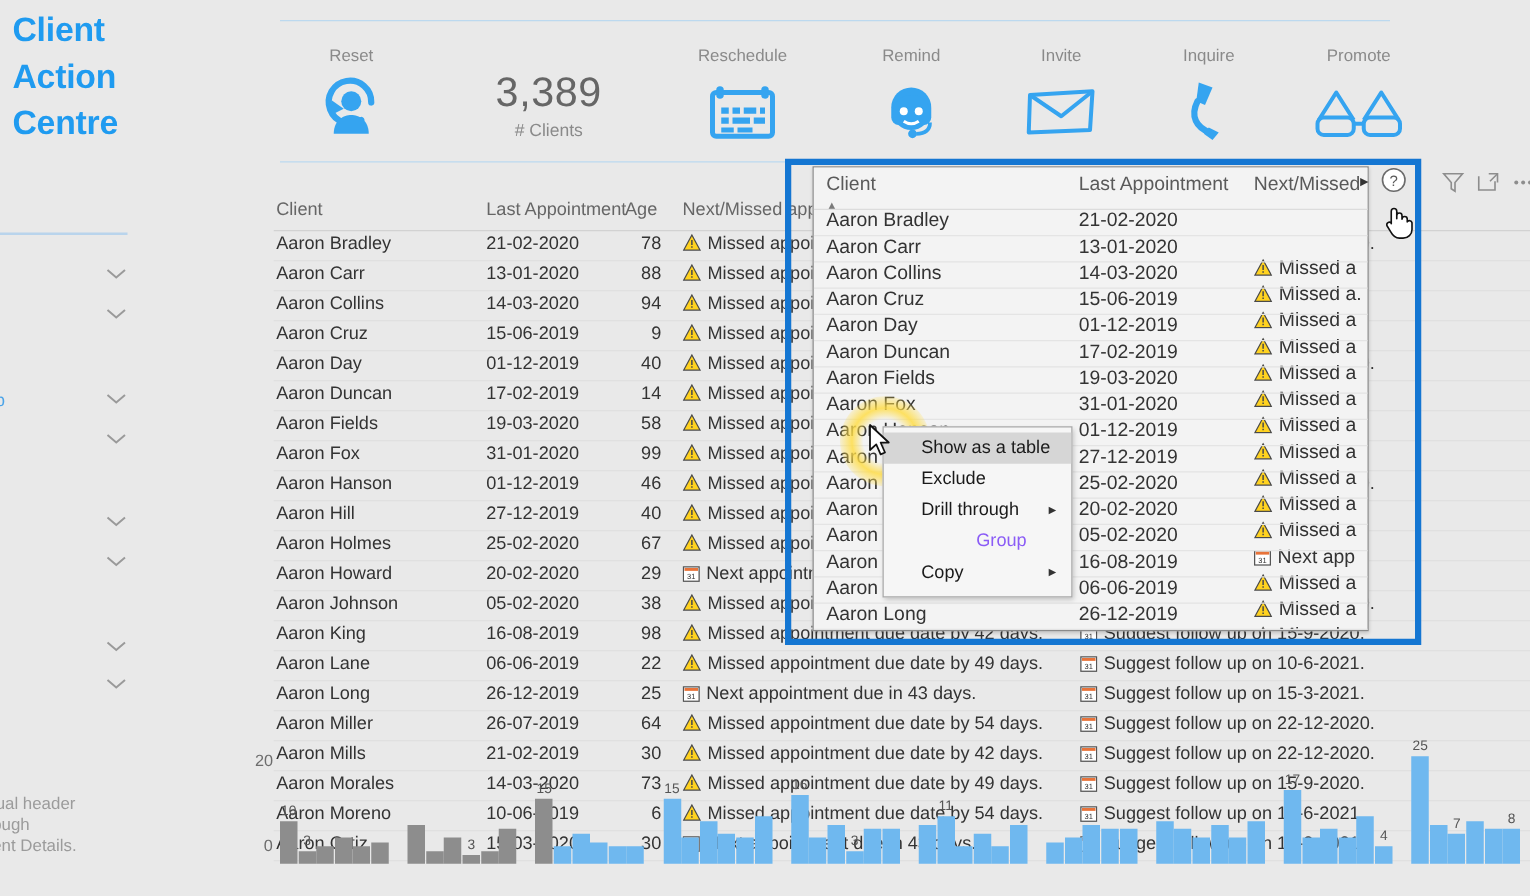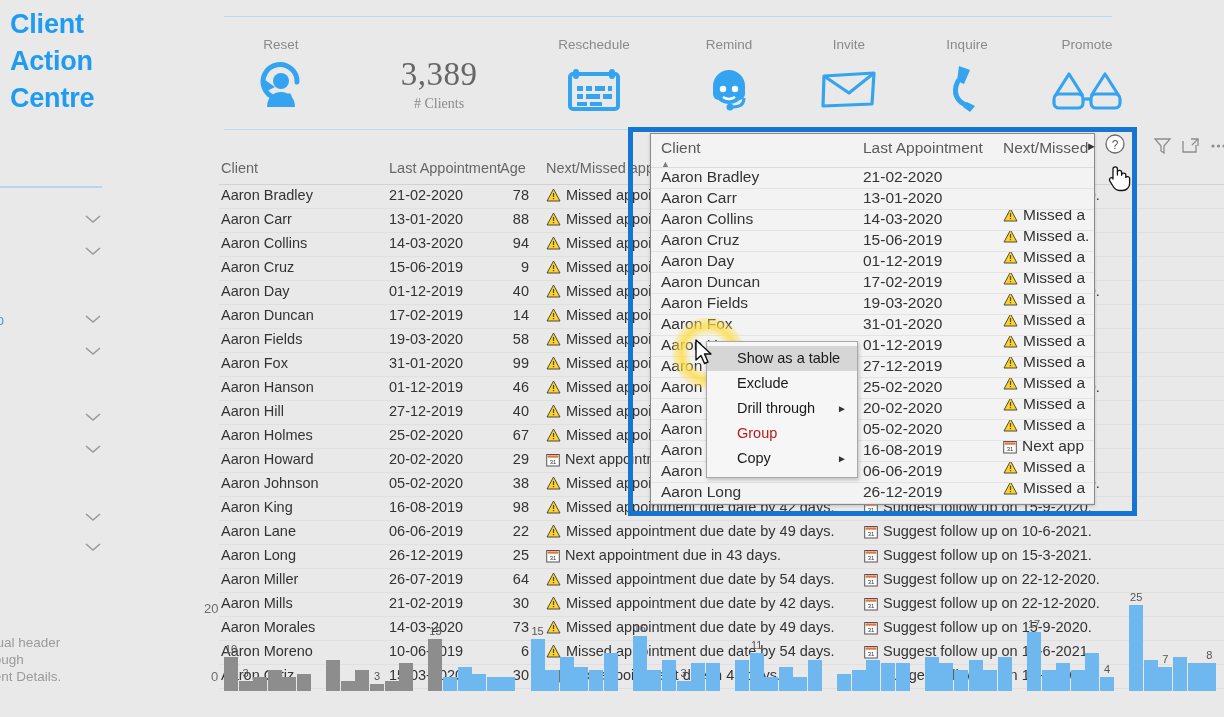--- a/index.html
+++ b/index.html
@@ -23,21 +23,21 @@
     font-size:13.5px; line-height:17px; color:#9b9b9b; }
   #sidebar-footnote span { display:block; }
 
   
   #topbar { position:absolute; left:219px; top:16px; width:1005px; height:115px; }
   #topbar-rule-top { position:absolute; left:5px; top:0px; width:888px; height:1px; background:#bcd9ef; }
   #topbar-rule-bottom { position:absolute; left:5px; top:113px; width:888px; height:1px; background:#bcd9ef; }
   .cmd { position:absolute; text-align:center; }
   .cmd-label { font-size:13.5px; color:#8a8a8a; white-space:nowrap; }
   .cmd-icon { margin-top:6px; display:flex; align-items:center; justify-content:center; height:56px; }
-  #kpi { position:absolute; left:130px; top:38px; width:180px; text-align:center;font-family:Liberation Serif, serif; }
+  #kpi { position:absolute; left:130px; top:38px; width:180px; text-align:center; }
   #kpi-value { font-size:33px; color:#666; letter-spacing:0.5px; line-height:40px; }
   #kpi-label { font-size:14px; color:#8a8a8a; margin-top:2px; }
 
   
   #visual-header { position:absolute; left:1150px; top:133px; display:flex; gap:3px; align-items:center; }
   .vh-btn { width:25px; height:25px; display:flex; align-items:center; justify-content:center;
             color:#8d8d8d; }
 
   
   #bgtable { position:absolute; left:219px; top:158px; width:1005px; height:412px;
@@ -76,21 +76,21 @@
   
   #glow { position:absolute; left:672px; top:317px; width:72px; height:72px; border-radius:50%;
           background:radial-gradient(circle, rgba(255,225,90,0) 34%, rgba(255,221,72,.85) 52%, rgba(255,226,100,0) 76%); }
 
   
   #ctxmenu { position:absolute; left:706px; top:341px; width:152px;
              background:#f6f6f6; border:1px solid #a8a8a8; padding:4px 0 6px 0;
              font-size:14.5px; color:#1a1a1a; box-shadow:1px 2px 4px rgba(0,0,0,.22); }
   .mi { position:relative; height:25px; line-height:25px; padding-left:30px; }
   .mi.sel { background:#d6d6d6; }
-  .mi.dis { color:#b91c1c; }
+  .mi.dis { color:#8b5cf6;margin-left:44px; }
   .mi .sub { position:absolute; right:10px; top:0; font-size:10px; color:#333; }
 
   
   #cursor { position:absolute; left:694px; top:339px; }
   #cursor2 { position:absolute; left:1106px; top:162px; }
 
   
   #chart { position:absolute; left:200px; top:590px; width:1024px; height:127px; }
   #chart .yl { position:absolute; font-size:13px; color:#6d6d6d; }
   .bar { position:absolute; bottom:0; width:17px; }

